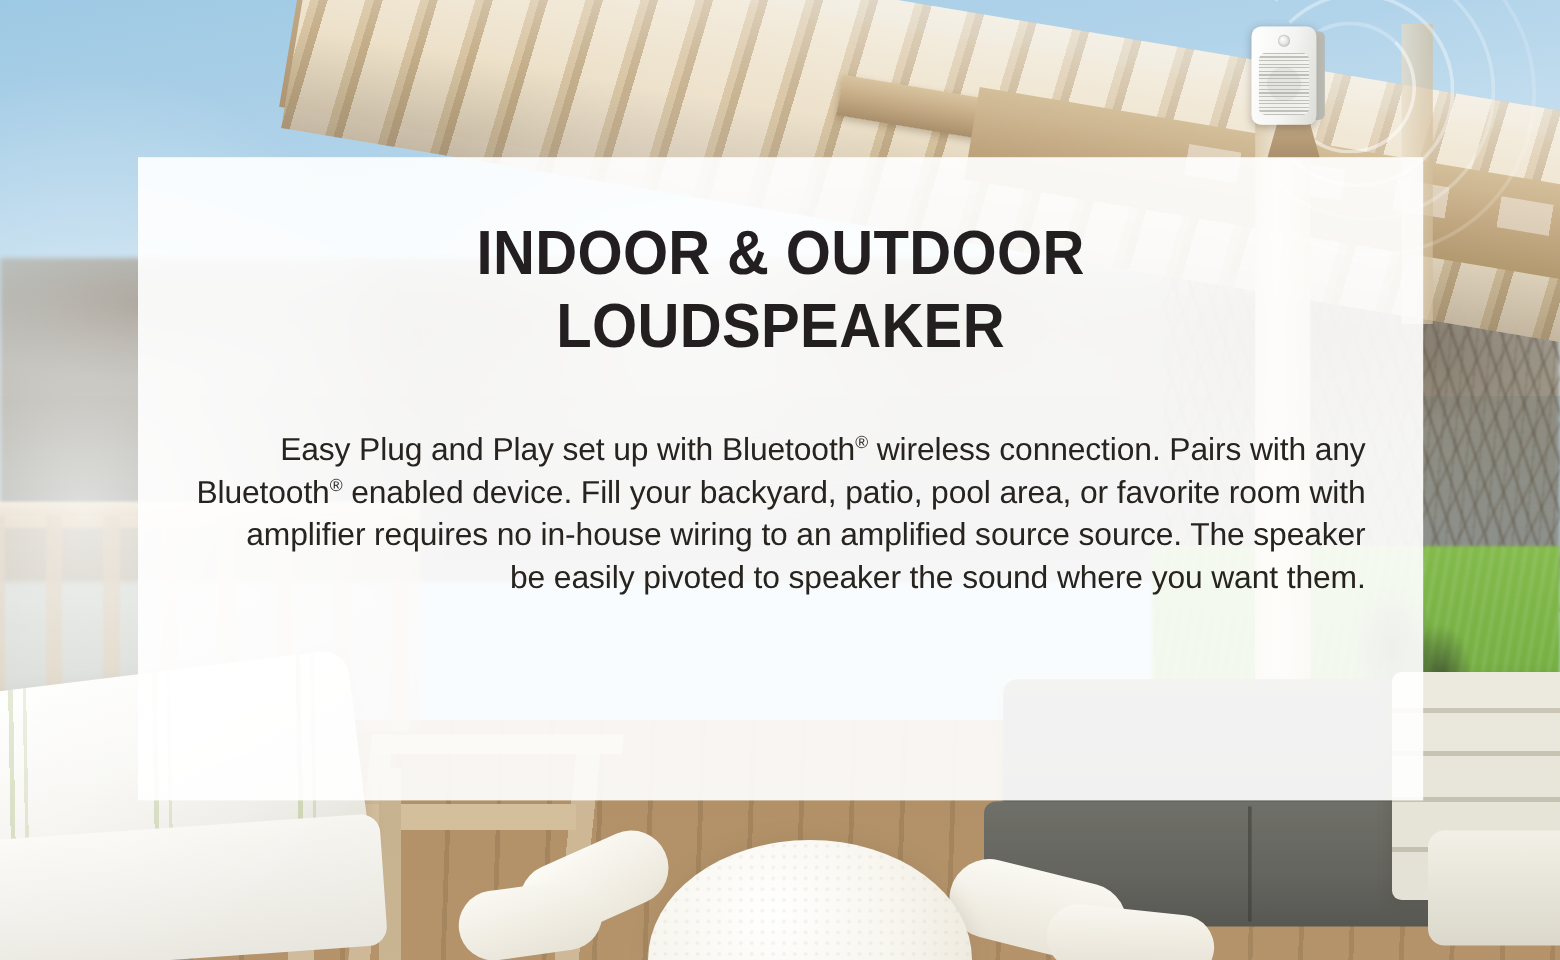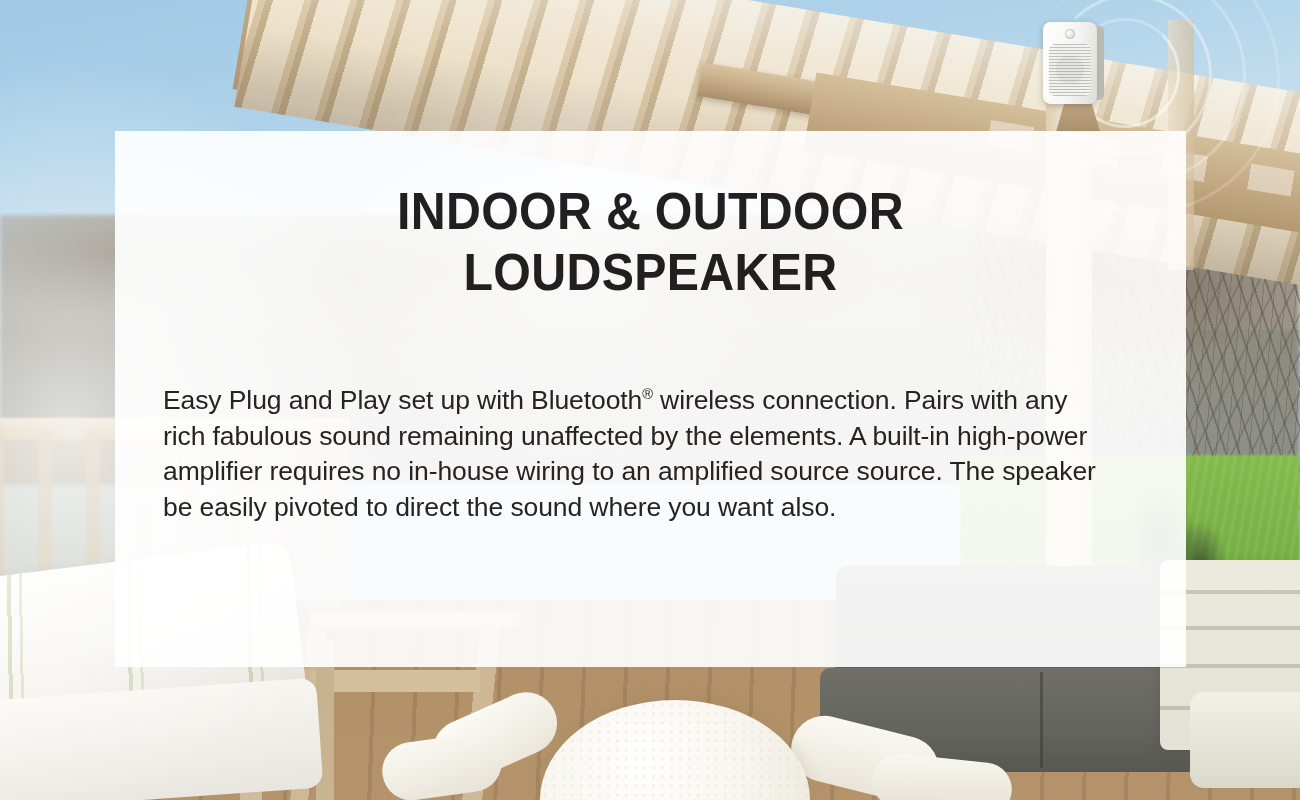--- a/index.html
+++ b/index.html
@@ -295,22 +295,22 @@
     color:#231f20;
     font-weight:bold;
     font-size:52px;
     line-height:1.17;
     letter-spacing:.3px;
     transform:scaleX(.93);
     margin-top:8px;
   }
   #heading .hline { display:block; white-space:nowrap; }
   #body {
-    margin-top:80px;
-    text-align:left;
+    margin-top:54px;
+    text-align:right;
     color:#27231f;
     font-size:26.5px;
     line-height:1.355;
     letter-spacing:-.1px;
     padding:0 34px;
   }
   #body .bline { display:block; white-space:nowrap; }
   sup { font-size:.55em; vertical-align:super; line-height:0; }
 </style>
 </head>
@@ -371,17 +371,17 @@
 
 <div id="card">
 
   <h1 id="heading">
     <span class="hline">INDOOR &amp; OUTDOOR</span>
     <span class="hline">LOUDSPEAKER</span>
   </h1>
 
   <p id="body">
       <span class="bline">Easy Plug and Play set up with Bluetooth<sup>®</sup> wireless connection. Pairs with any</span>
-      <span class="bline">rich fabulous sound remaining unaffected by the elements. A built-in high-power</span>
+      <span class="bline">Bluetooth<sup>®</sup> enabled device. Fill your backyard, patio, pool area, or favorite room with</span>
       <span class="bline">amplifier requires no in-house wiring to an amplified source source. The speaker</span>
-      <span class="bline">be easily pivoted to direct the sound where you want also.</span>
+      <span class="bline">be easily pivoted to speaker the sound where you want them.</span>
     </p>
 </div>
 
 </body></html>

